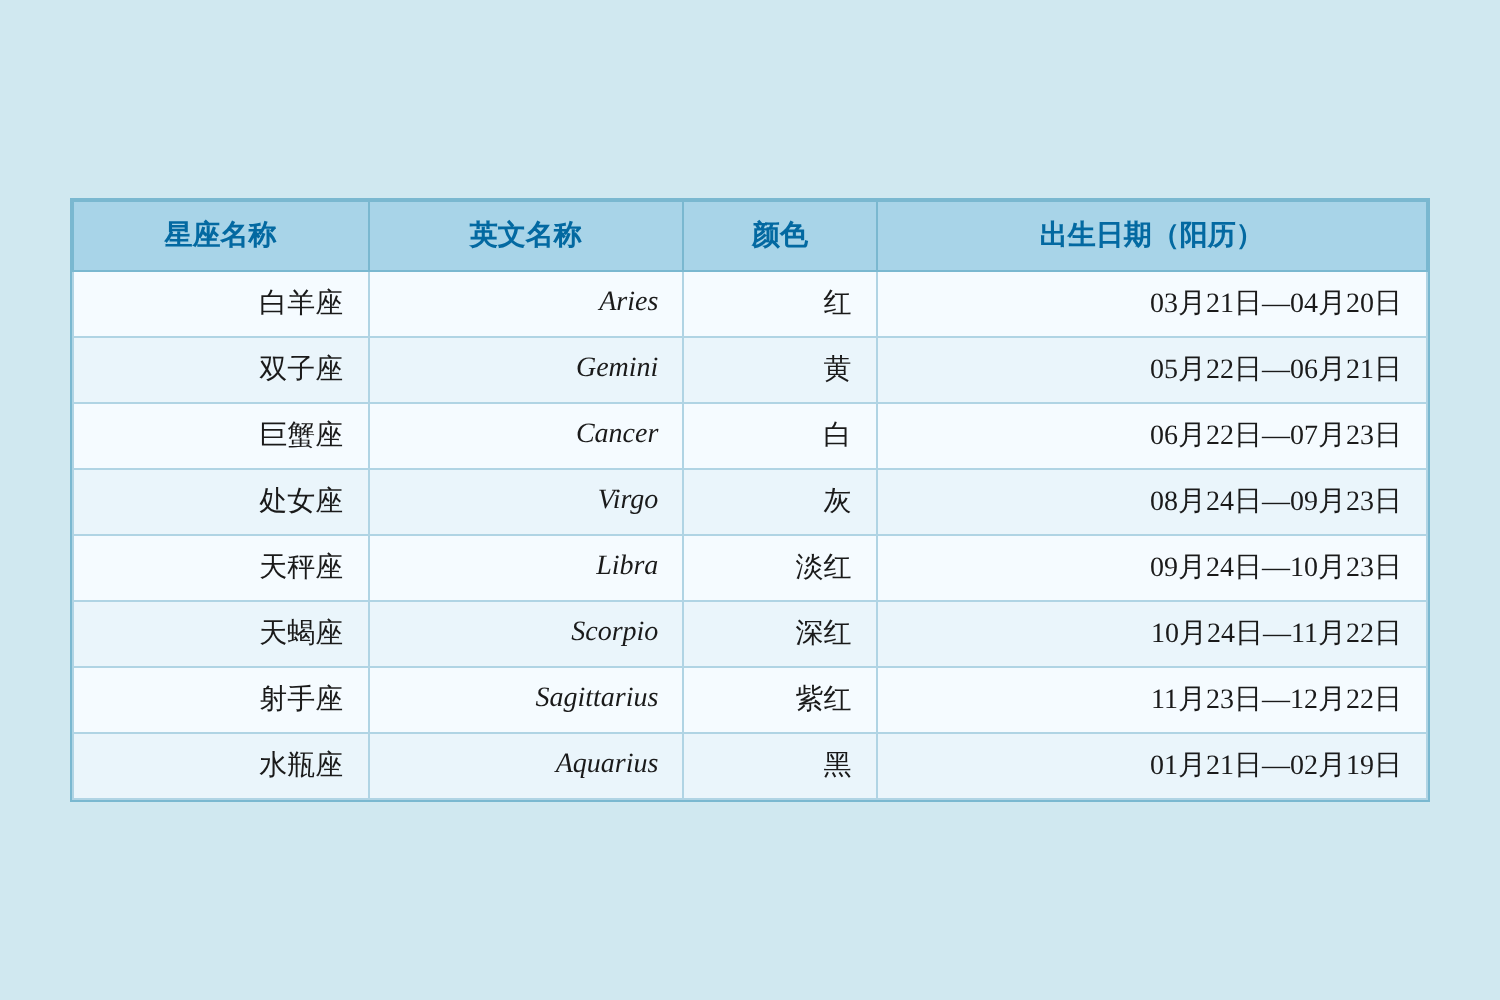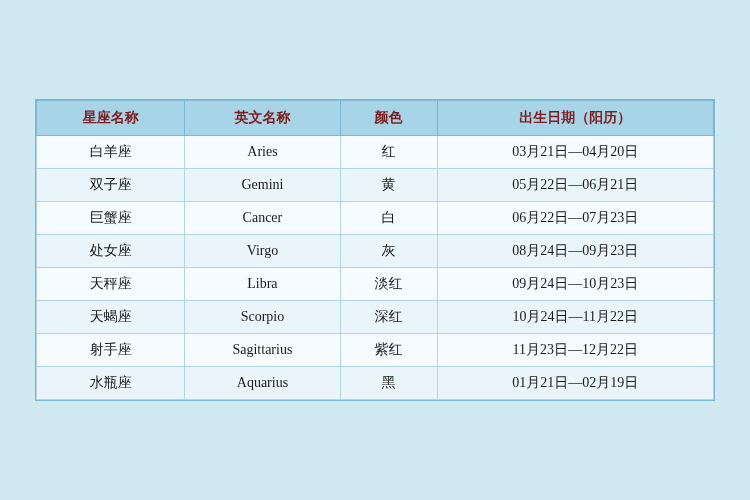--- a/index.html
+++ b/index.html
@@ -31,45 +31,46 @@
     }
 
     thead tr {
       background-color: #a8d4e8;
     }
 
     thead th {
       border: 1px solid #7ab8d0;
       padding: 8px 12px;
       font-weight: bold;
-      color: #7f1d1d;
+      color: #0369a1;
       font-size: 14px;
     }
 
     tbody tr {
       background-color: #f5fbff;
     }
 
     tbody tr:nth-child(even) {
       background-color: #eaf5fb;
     }
 
     tbody td {
       border: 1px solid #b0d4e4;
       padding: 7px 12px;
-      text-align: center;
+      text-align: right;
       color: #1a1a1a;
       font-size: 14px;
     }
 
     tbody td:first-child {
       font-weight: normal;
     }
 
     tbody td:nth-child(2) {
+      font-style: italic;
     }
   </style>
 </head>
 <body>
 
 <div class="table-container">
   <table>
     <thead>
       <tr>
         <th>星座名称</th>

